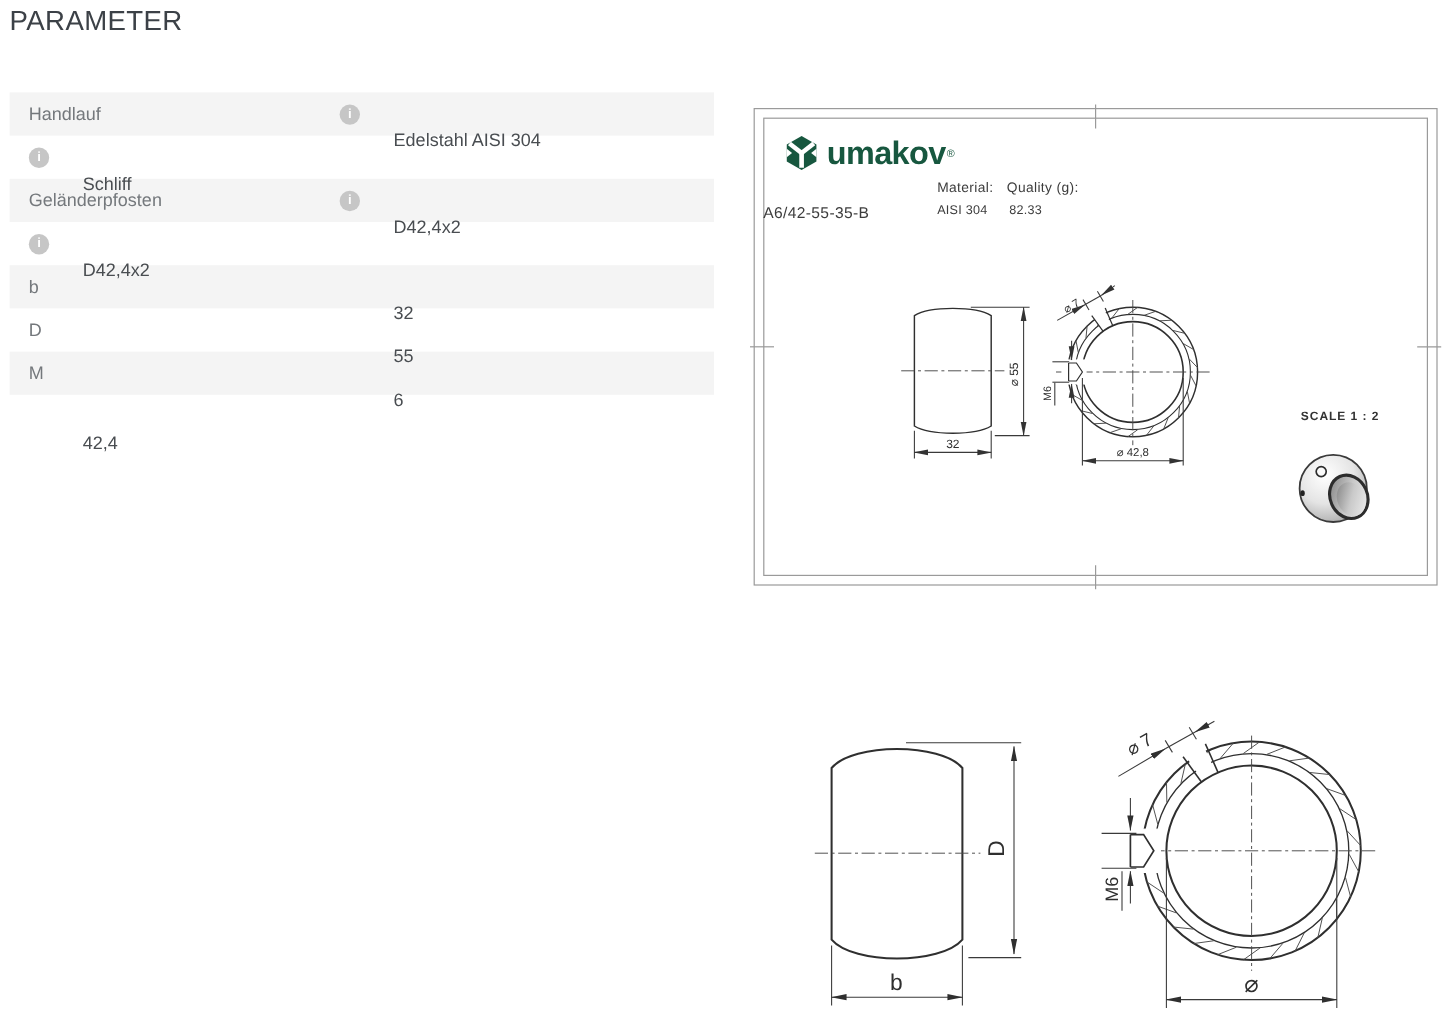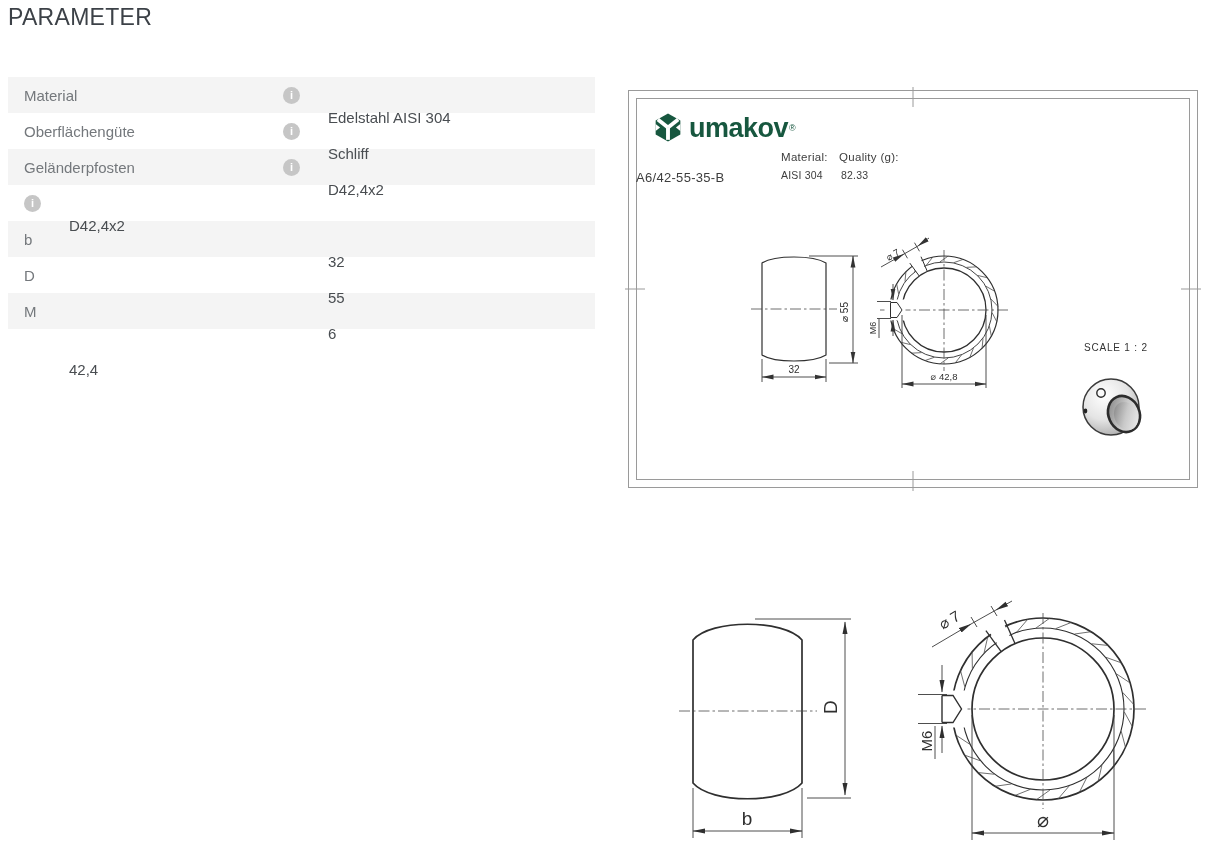--- a/index.html
+++ b/index.html
@@ -20,46 +20,45 @@
   
   .sheet{position:absolute;left:628px;top:90px;width:568px;height:396px;
        border:1px solid #9a9a9a;background:#fff;overflow:visible;}
   .sheet svg.linework{position:absolute;left:0;top:0;overflow:visible;}
   .brand{position:absolute;left:24px;top:21px;display:flex;align-items:center;}
   .brand-name{font-size:27px;font-weight:bold;color:#17573f;letter-spacing:-.5px;line-height:30px;margin-left:6px;}
   .brand-reg{font-size:9px;color:#17573f;vertical-align:super;line-height:10px;margin-left:1px;}
   .part-no{position:absolute;left:7px;top:79px;font-size:13px;color:#3d3d3d;letter-spacing:.3px;}
   .meta-label{position:absolute;font-size:11.5px;color:#3d3d3d;letter-spacing:.3px;}
   .meta-value{position:absolute;font-size:10.5px;color:#3d3d3d;letter-spacing:.2px;}
-  .scale-label{position:absolute;left:455px;top:251px;font-size:10px;font-weight:normal;
+  .scale-label{position:absolute;left:455px;top:251px;font-size:10px;font-weight:bold;
        color:#333;letter-spacing:.8px;}
   
   svg text{font-family:"Liberation Sans","DejaVu Sans",sans-serif;fill:#2f2f2f;}
   .obj{stroke:#2f2f2f;fill:none;}
   .dim{stroke:#3a3a3a;stroke-width:.9;fill:none;}
   .cl{stroke:#4a4a4a;stroke-width:.8;fill:none;stroke-dasharray:11 3 2.5 3;}
   .hatch line{stroke:#4a4a4a;stroke-width:.8;}
   .whiteout{stroke:#fff;fill:#fff;}
   .detail-svg{position:absolute;left:655px;top:595px;overflow:visible;}
 </style>
 </head>
 <body>
 
 <div class="page-title">PARAMETER</div>
 
 <div class="ptable">
   <div class="trow alt">
-    <div class="tlabel">Material</div>
+    <div class="tlabel">Handlauf</div>
     <div class="ticon">
         <span class="info-badge">i</span>
       </div>
     <div class="tvalue">Edelstahl AISI 304</div>
   </div>
   <div class="trow">
-    <div class="tlabel">Oberflächengüte</div>
     <div class="ticon">
         <span class="info-badge">i</span>
       </div>
     <div class="tvalue">Schliff</div>
   </div>
   <div class="trow alt">
     <div class="tlabel">Geländerpfosten</div>
     <div class="ticon">
         <span class="info-badge">i</span>
       </div>

